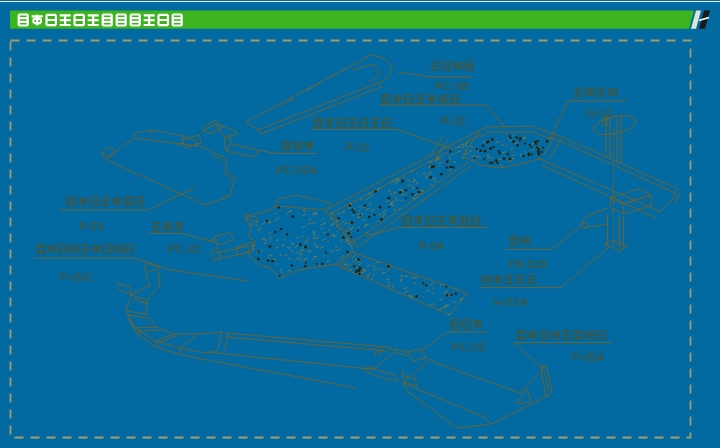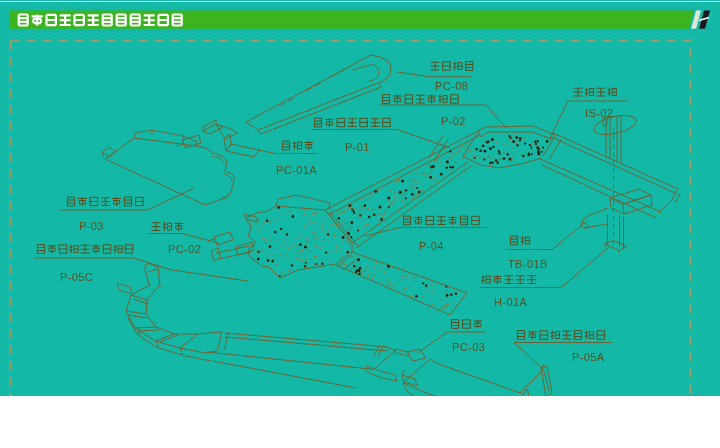--- a/index.html
+++ b/index.html
@@ -1,15 +1,15 @@
 <!DOCTYPE html>
 <html><head><meta charset="utf-8"><title>diagram</title>
 <style>
 html,body{margin:0;padding:0;background:#ffffff;}
-#page{position:relative;width:720px;height:396px;background:#14b8a6;overflow:hidden;}
+#page{position:relative;width:720px;height:448px;background:#0369a1;overflow:hidden;}
 </style></head>
 <body>
 <div id="page">
 <svg width="720" height="448" viewBox="0 0 720 448" shape-rendering="geometricPrecision">
 
 <line x1="0" y1="1.5" x2="720" y2="1.5" stroke="#ececec" stroke-width="1"></line>
 
 <polygon points="10,10.5 694,10.5 689,28.7 10,28.7" fill="#3cb41e"></polygon>
 
 <polygon points="696,10.5 701,10.5 696,28.7 691,28.7" fill="#dde7d5"></polygon>

